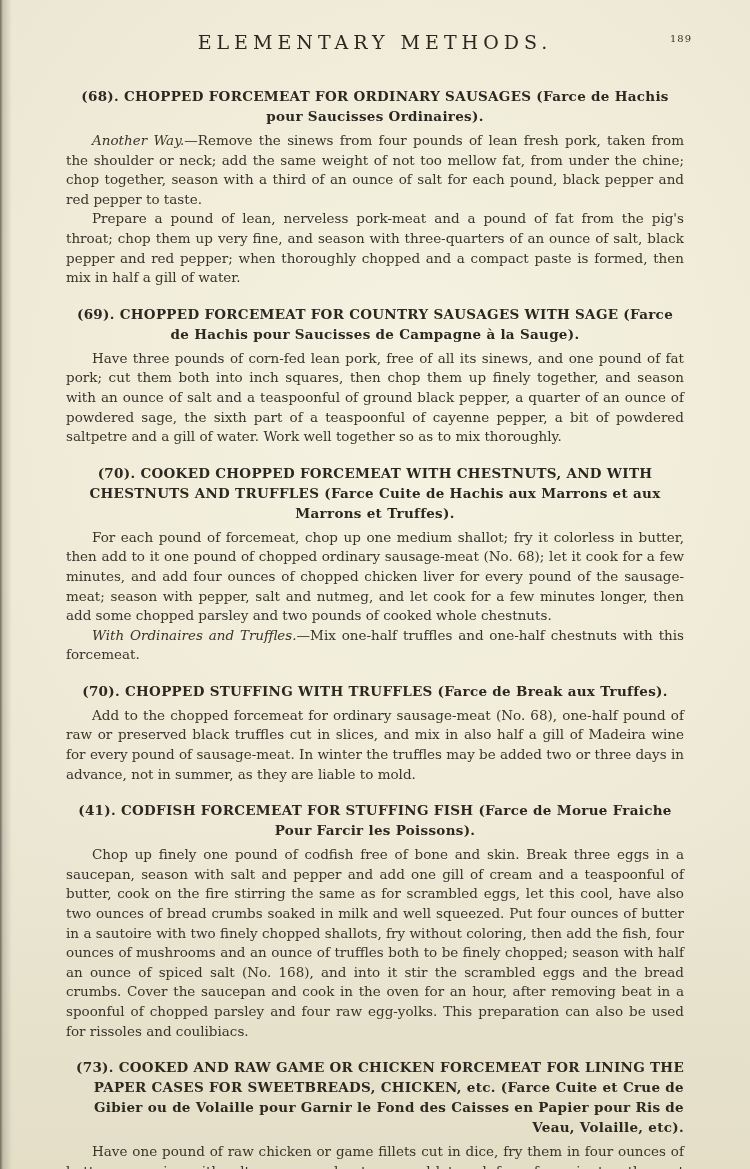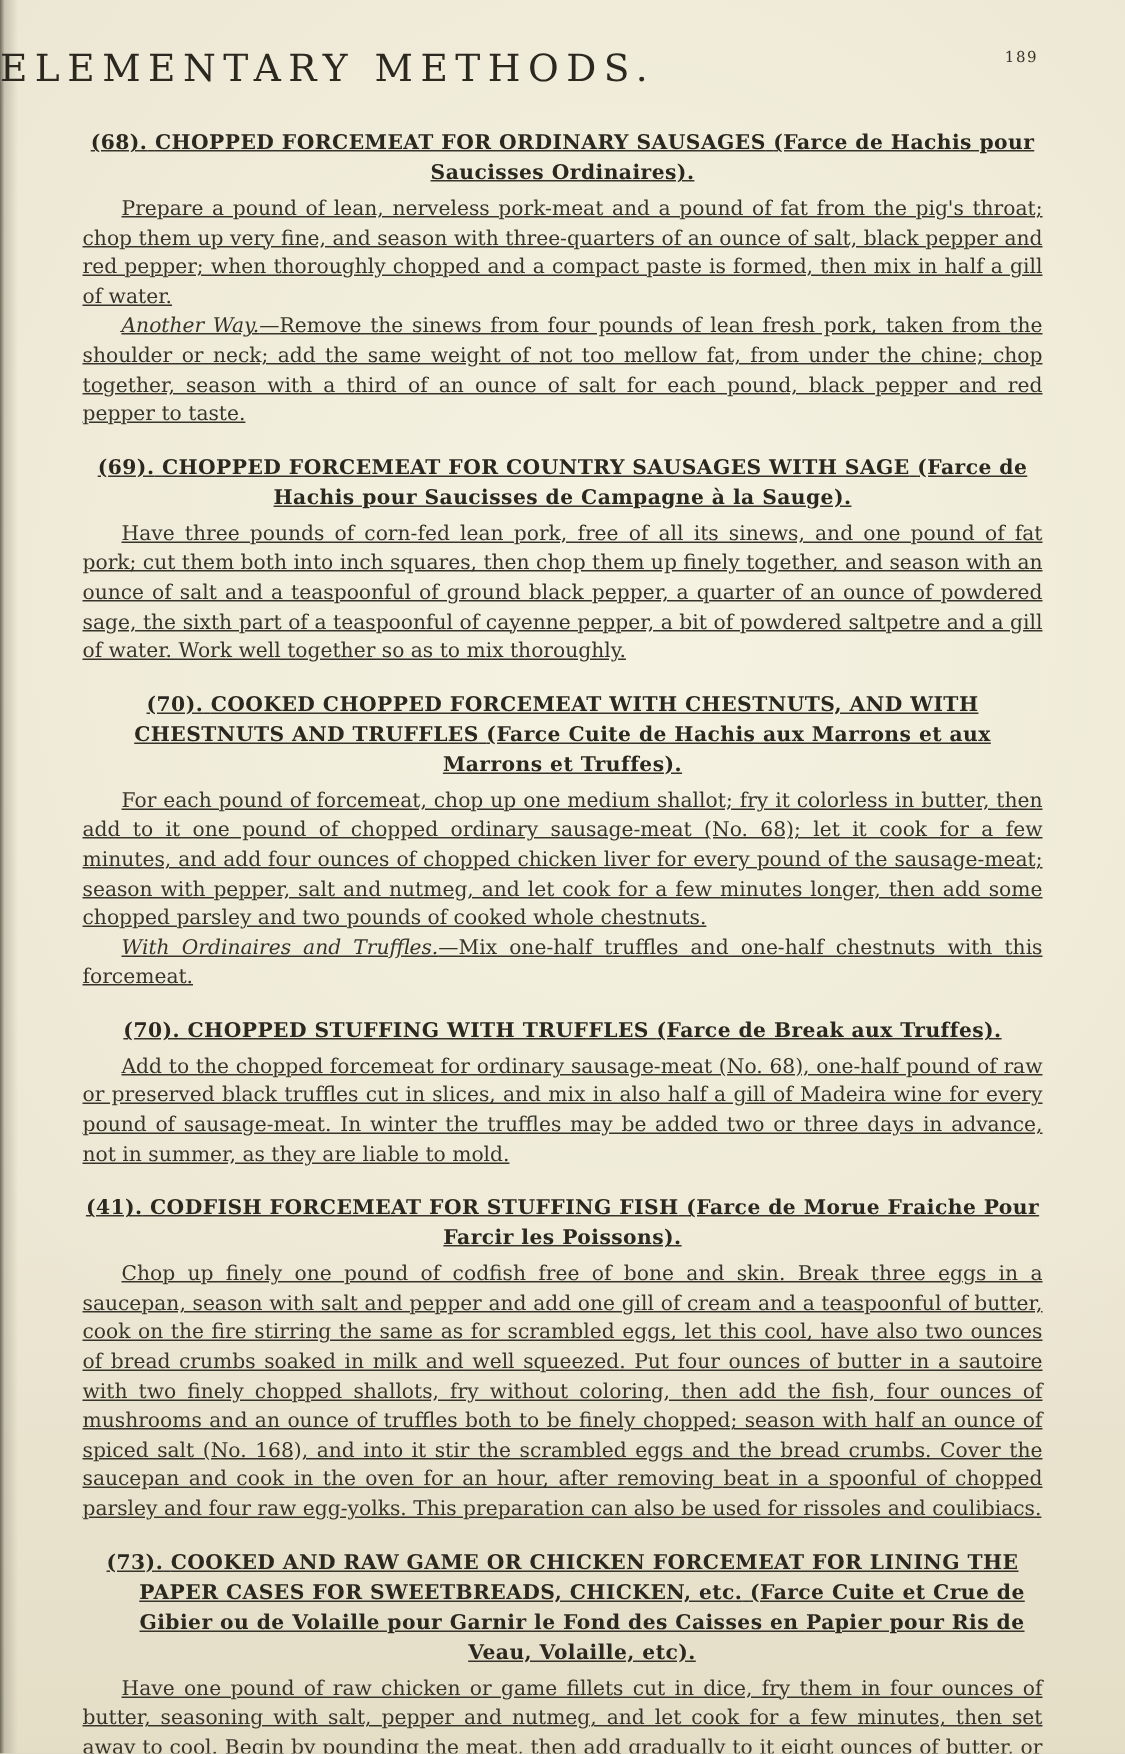--- a/index.html
+++ b/index.html
@@ -30,49 +30,50 @@
     position: absolute;
     left: 0; top: 0; bottom: 0;
     width: 12px;
     background: linear-gradient(90deg, rgba(70,66,54,0.75) 0px, rgba(90,86,70,0.25) 3px, rgba(90,86,70,0) 12px);
     pointer-events: none;
   }
   .running-head {
     position: absolute;
     top: 31px; left: 0;
     width: 100%;
-    font-size: 25px;
+    text-align: center;
+    font-size: 19px;
     letter-spacing: 5px;
     color: var(--ink-head);
     white-space: nowrap;
   }
   .page-num {
     position: absolute;
     top: 33px; right: 58px;
     font-size: 10px;
     letter-spacing: 1px;
     color: var(--ink);
   }
   .content {
     position: absolute;
     top: 70px; left: 50px;
     width: 650px;
   }
-  .section { margin: 5px; text-decoration: underline; }
+  .section { margin: 16px; }
   .heading {
     font-size: 13.5px;
     font-weight: bold;
     text-align: center;
     line-height: 20px;
     margin: 15px 0 5px 0;
     color: var(--ink-head);
     letter-spacing: 0.3px;
   }
   .heading.left-hang {
-    text-align: center;
+    text-align: right;
     padding-left: 26px;
     text-indent: -26px;
   }
   .body {
     font-size: 13.5px;
     line-height: 19.6px;
     text-align: justify;
     text-indent: 26px;
     margin: 0;
     color: var(--ink);
@@ -83,22 +84,22 @@
 <body>
 
 <div class="page">
   <div class="running-head">ELEMENTARY METHODS.</div>
   <div class="page-num">189</div>
   <div class="content">
     <div id="sections">
   <section class="section">
     <h2 class="heading"><span class="sec-num">(68).</span> <span class="sec-title">CHOPPED FORCEMEAT FOR ORDINARY SAUSAGES</span> <span class="sec-fr">(Farce de Hachis pour Saucisses Ordinaires).</span></h2>
     <div class="paragraphs">
+            <p class="body"><span class="lead">Another Way.</span><span>—Remove the sinews from four pounds of lean fresh pork, taken from the shoulder or neck; add the same weight of not too mellow fat, from under the chine; chop together, season with a third of an ounce of salt for each pound, black pepper and red pepper to taste.</span></p>
             <p class="body"><span>Prepare a pound of lean, nerveless pork-meat and a pound of fat from the pig's throat; chop them up very fine, and season with three-quarters of an ounce of salt, black pepper and red pepper; when thoroughly chopped and a compact paste is formed, then mix in half a gill of water.</span></p>
-            <p class="body"><span class="lead">Another Way.</span><span>—Remove the sinews from four pounds of lean fresh pork, taken from the shoulder or neck; add the same weight of not too mellow fat, from under the chine; chop together, season with a third of an ounce of salt for each pound, black pepper and red pepper to taste.</span></p>
           </div>
   </section>
 
   <section class="section">
     <h2 class="heading"><span class="sec-num">(69).</span> <span class="sec-title">CHOPPED FORCEMEAT FOR COUNTRY SAUSAGES WITH SAGE</span> <span class="sec-fr">(Farce de Hachis pour Saucisses de Campagne à la Sauge).</span></h2>
     <div class="paragraphs">
             <p class="body"><span>Have three pounds of corn-fed lean pork, free of all its sinews, and one pound of fat pork; cut them both into inch squares, then chop them up finely together, and season with an ounce of salt and a teaspoonful of ground black pepper, a quarter of an ounce of powdered sage, the sixth part of a teaspoonful of cayenne pepper, a bit of powdered saltpetre and a gill of water. Work well together so as to mix thoroughly.</span></p>
           </div>
   </section>
 

